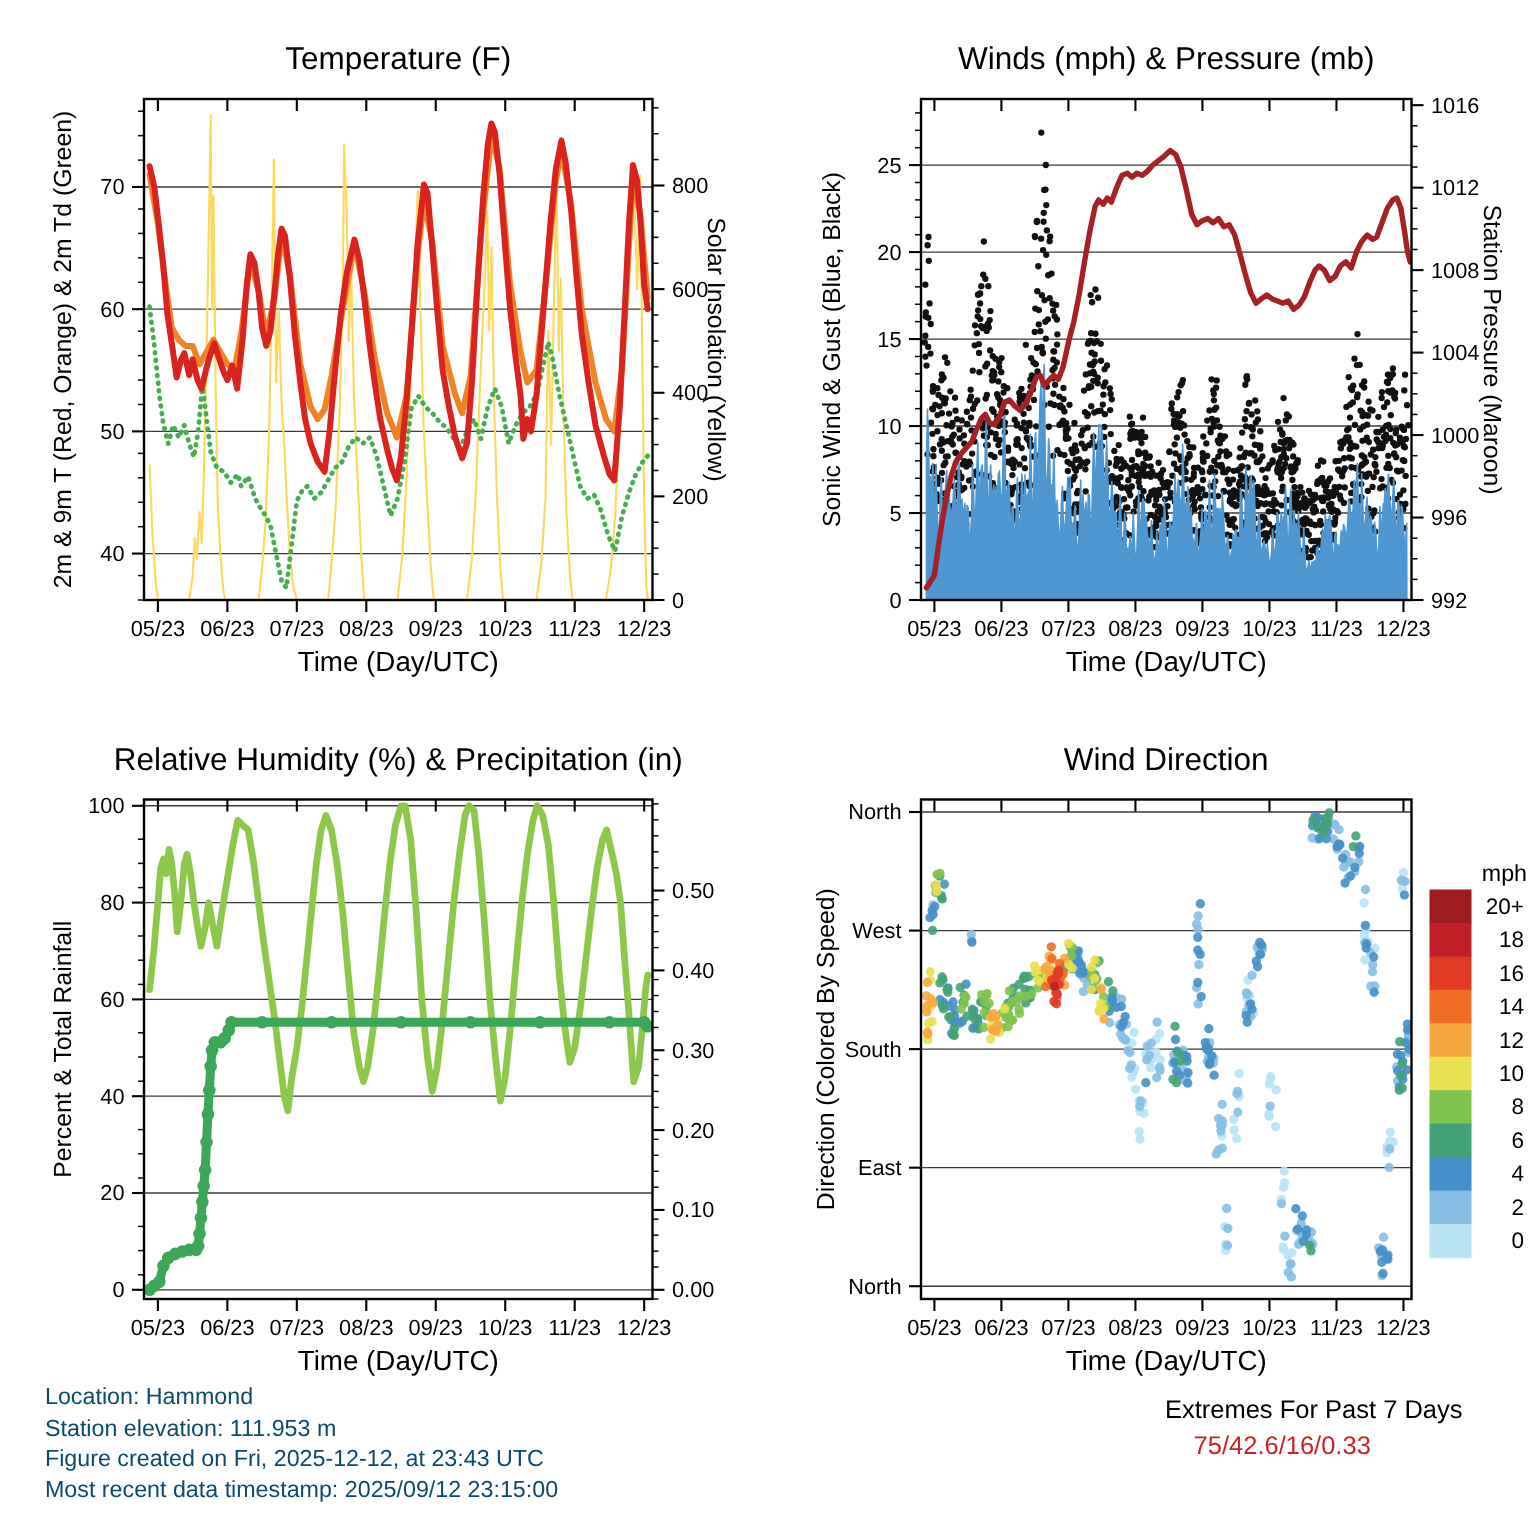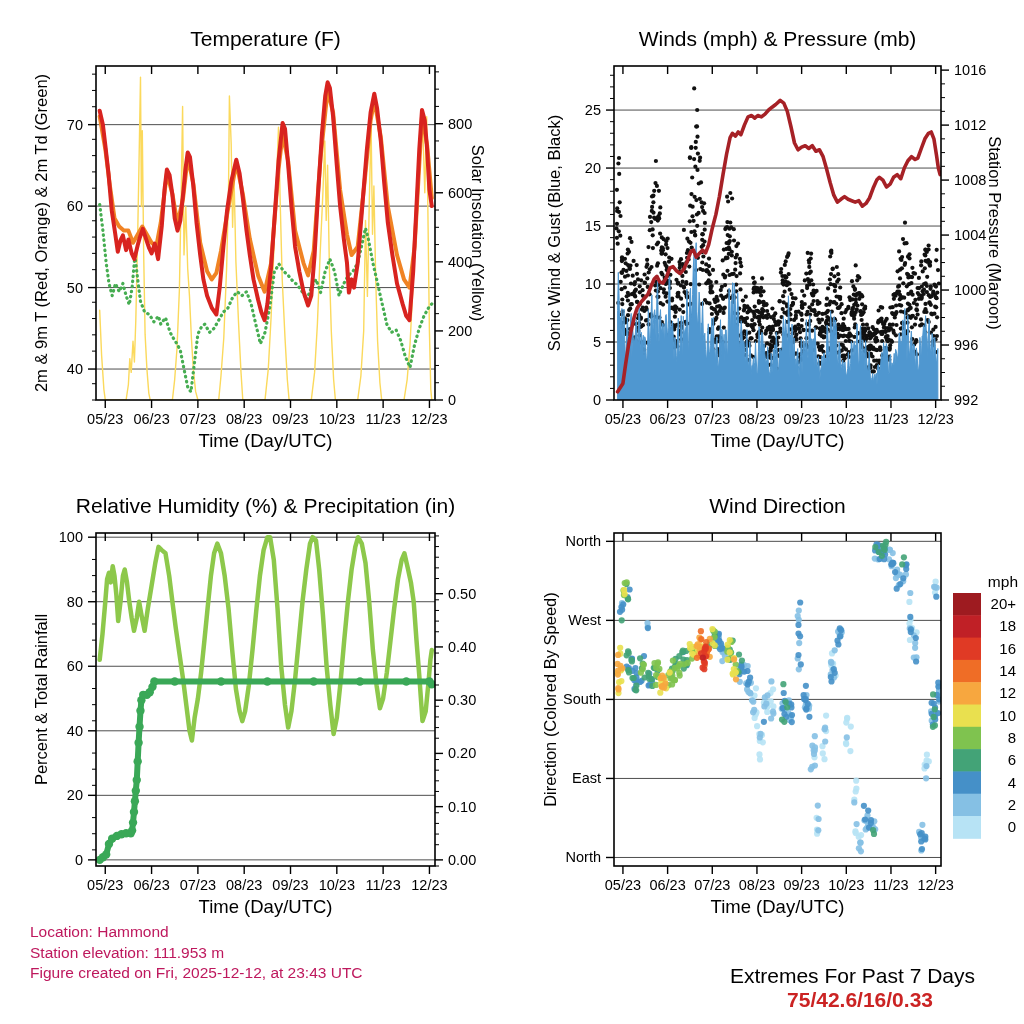--- a/index.html
+++ b/index.html
@@ -1,21 +1,21 @@
 <!DOCTYPE html>
 <html><head>
 <meta charset="utf-8">
 <style>
   html,body{margin:0;padding:0;background:#fff;}
   #canvas{position:relative;width:1024px;height:1024px;background:#fff;overflow:hidden;
           font-family:"Liberation Sans","DejaVu Sans",sans-serif;}
   #charts{position:absolute;left:0;top:0;}
-  #footer{position:absolute;left:30px;top:922px;font-size:15.5px;color:#be185d;line-height:20.5px;}
-  #extremes{position:absolute;right:49px;top:964px;text-align:right;font-size:21px;color:#000;line-height:24px;}
-  #extremes .vals{font-weight:bold;padding-right:42px;}
+  #footer{position:absolute;left:30px;top:922px;font-size:15.5px;color:#0c4a6e;line-height:20.5px;}
+  #extremes{position:absolute;right:49px;top:928px;text-align:center;font-size:17px;color:#000;line-height:24px;}
+  #extremes .vals{font-weight:normal;padding-right:42px;}
 </style>
 </head>
 <body>
 
 <div id="canvas">
   <svg id="charts" width="1024" height="1024" viewBox="0 0 1024 1024">
       <g>
         <line x1="96" x2="435" y1="369.0439024390244" y2="369.0439024390244" stroke="#3a3a3a" stroke-width="0.9"></line>
         <line x1="96" x2="435" y1="287.5804878048781" y2="287.5804878048781" stroke="#3a3a3a" stroke-width="0.9"></line>
         <line x1="96" x2="435" y1="206.11707317073171" y2="206.11707317073171" stroke="#3a3a3a" stroke-width="0.9"></line>
@@ -2342,19 +2342,20 @@
         <text x="1016" y="809.85" font-size="15" text-anchor="end" fill="#000" font-family="&quot;Liberation Sans&quot;,&quot;DejaVu Sans&quot;,sans-serif">2</text>
         <rect x="953" y="816" width="28" height="22.8" fill="#b7e3f5"></rect>
         <text x="1016" y="832.15" font-size="15" text-anchor="end" fill="#000" font-family="&quot;Liberation Sans&quot;,&quot;DejaVu Sans&quot;,sans-serif">0</text>
       </g>
     </svg>
 
   <div id="footer">
     <div>Location: Hammond</div>
     <div>Station elevation: 111.953 m</div>
     <div>Figure created on Fri, 2025-12-12, at 23:43 UTC</div>
+    <div>Most recent data timestamp: 2025/09/12 23:15:00</div>
   </div>
 
   <div id="extremes">
     <div>Extremes For Past 7 Days</div>
     <div class="vals" style="color: rgb(203, 35, 35);">75/42.6/16/0.33</div>
   </div>
 </div>
 
 </body></html>

